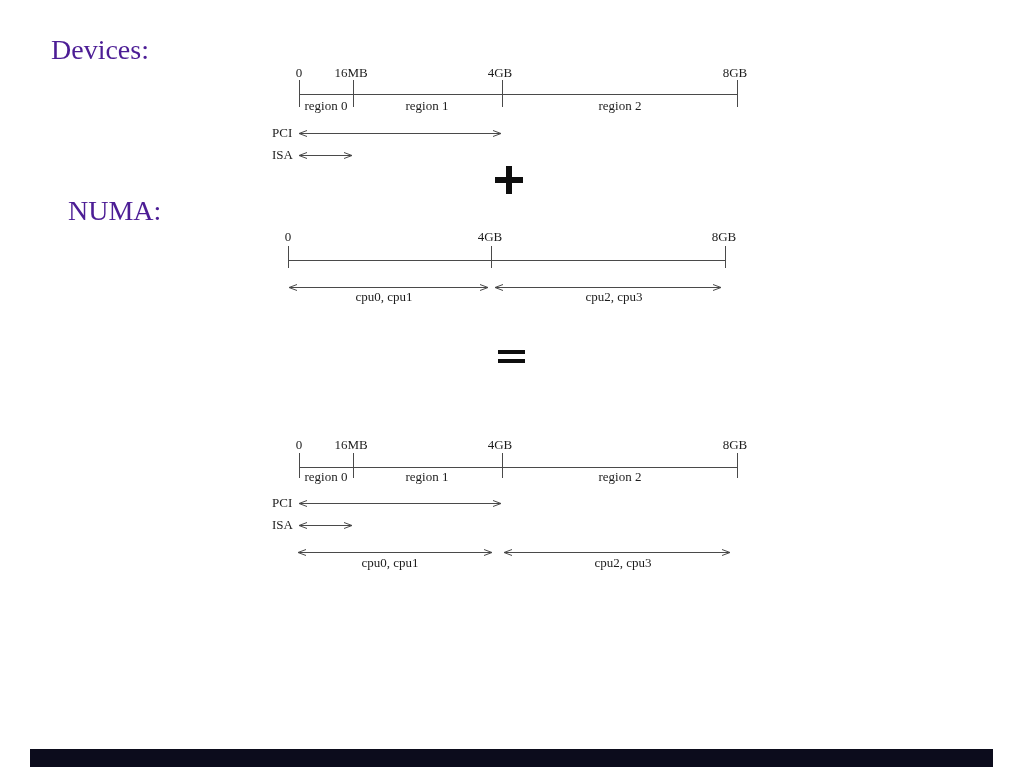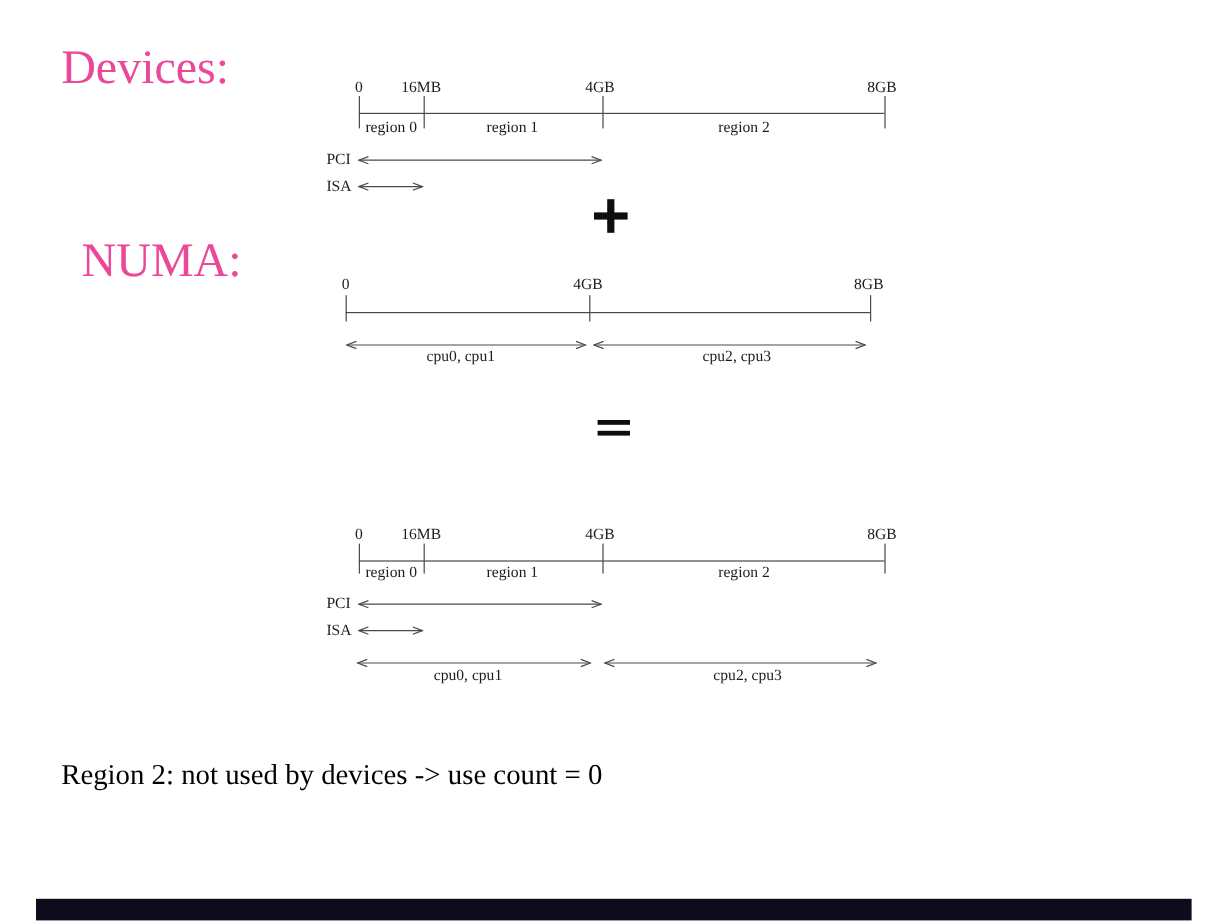--- a/index.html
+++ b/index.html
@@ -1,20 +1,20 @@
 <!DOCTYPE html>
 <html><head>
 <meta charset="utf-8">
 <style>
   html,body { margin:0; padding:0; background:#ffffff; }
   .slide {
     position:relative; width:1024px; height:768px; background:#ffffff;
     font-family:"Liberation Serif", serif; color:#111; overflow:hidden;
   }
-  .title { position:absolute; font-size:40px; line-height:1; color:#ec4899; white-space:nowrap; }
+  .title { position:absolute; font-size:28px; line-height:1; color:#4c1d95; white-space:nowrap; }
   .t13 { position:absolute; font-size:13px; line-height:13px; color:#1c1c1c; white-space:nowrap; }
   .c { transform:translateX(-50%); }
   .hline { position:absolute; height:1px; background:#4a4a4a; }
   .vline { position:absolute; width:1px; background:#4a4a4a; }
   svg.arr { position:absolute; display:block; }
   svg.arr line, svg.arr polyline { stroke:#4a4a4a; stroke-width:1; fill:none; }
   .bar { position:absolute; background:#0e0e0e; }
   .notes { position:absolute; left:51px; top:633px; font-size:24px; line-height:26.5px; color:#000; white-space:nowrap; }
   .footer { position:absolute; left:30px; top:749px; width:963px; height:18px; background:#0c0c1c; }
 </style>
@@ -129,18 +129,17 @@
     <svg class="arr" style="left:503px; top:548px;" width="228" height="9">
       <line x1="1" y1="4.5" x2="227" y2="4.5"></line>
       <polyline points="9,1.5 1,4.5 9,7.5"></polyline>
       <polyline points="219,1.5 227,4.5 219,7.5"></polyline>
     </svg>
     <div class="t13 c" style="left:390px; top:556px;">cpu0, cpu1</div>
     <div class="t13 c" style="left:623px; top:556px;">cpu2, cpu3</div>
   </div>
 
   <div class="notes">
-    <div>Region 2: not used by devices -&gt; use count = 0</div>
   </div>
 
   <div class="footer"></div>
 
 </div>
 
 </body></html>

